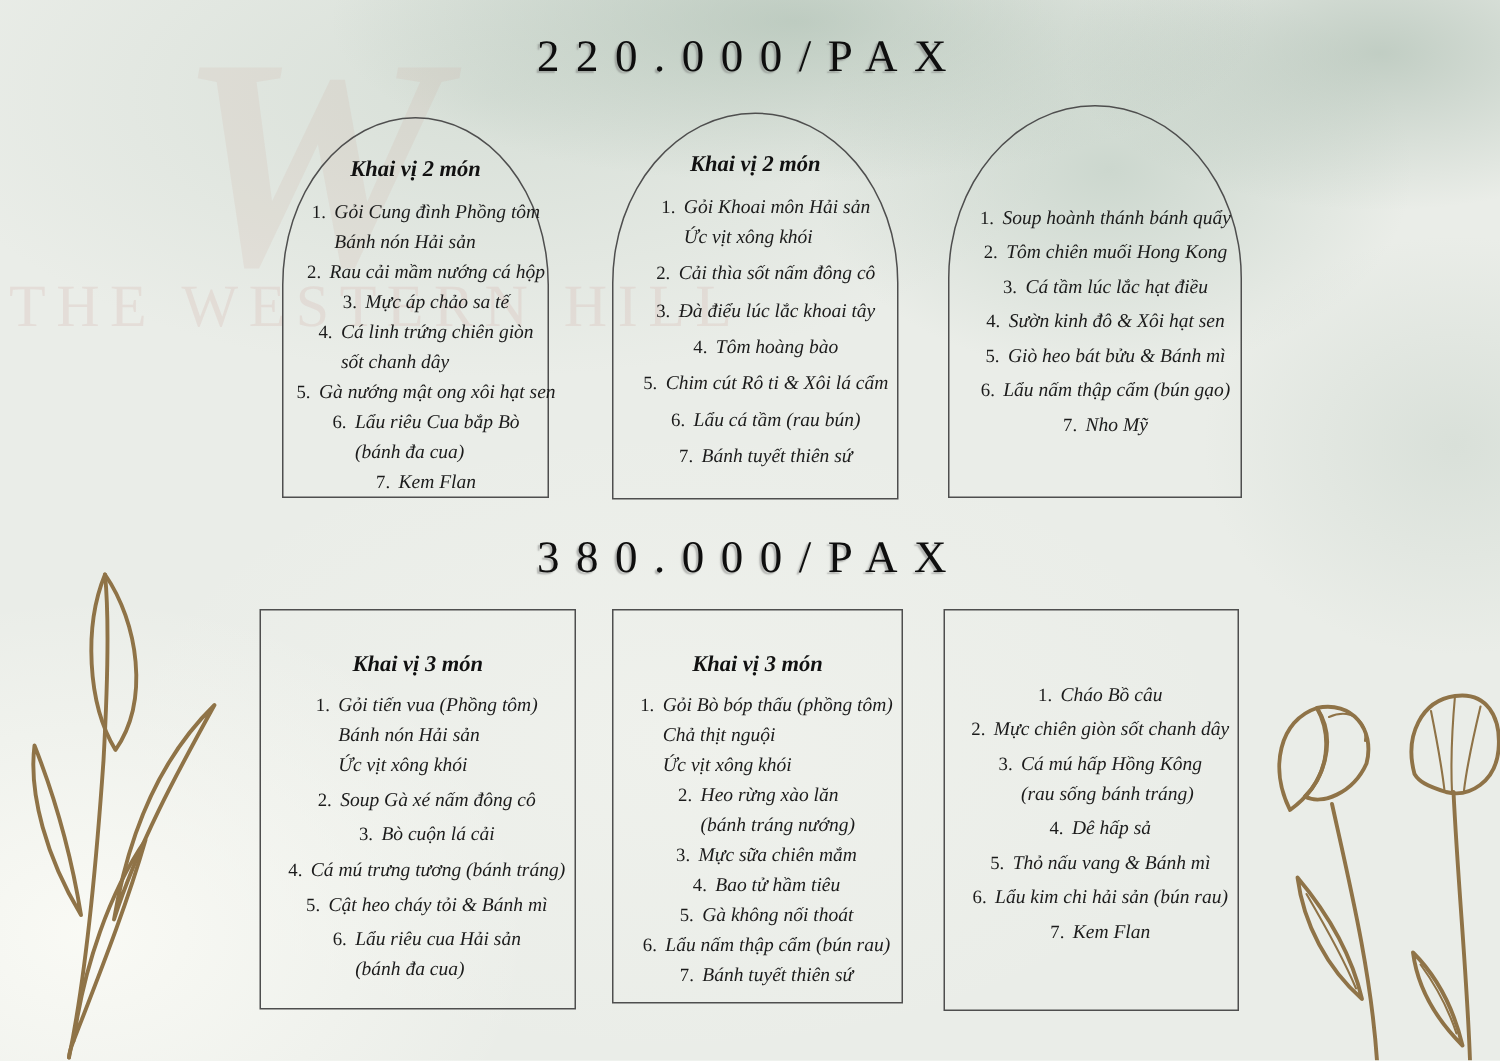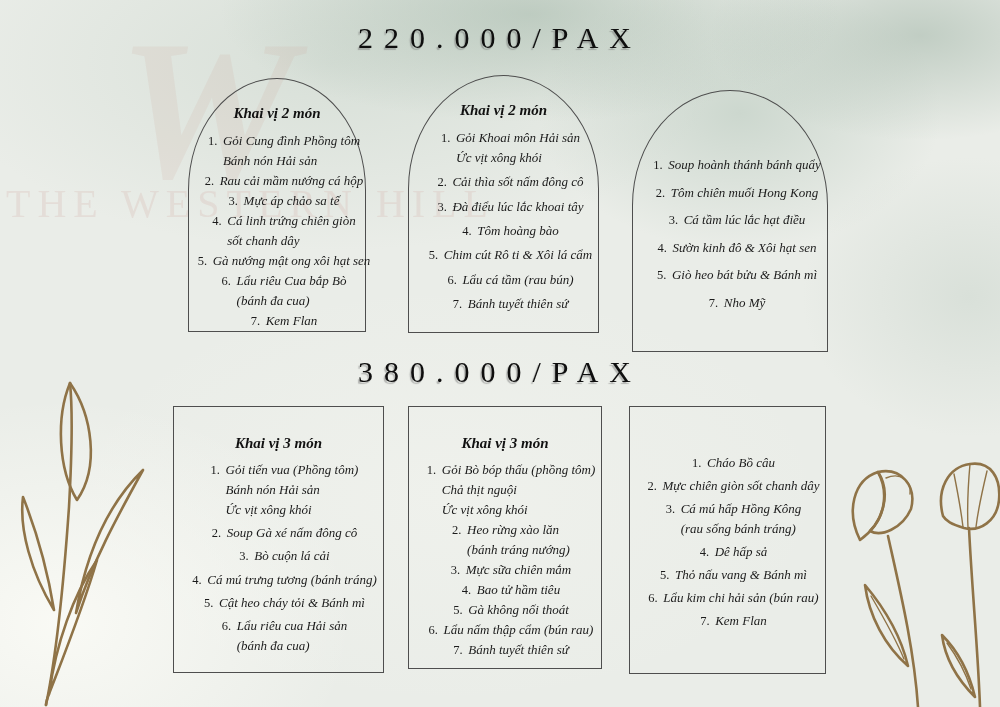--- a/index.html
+++ b/index.html
@@ -54,21 +54,21 @@
   .rect .menu-list{padding:8px 4px 16px 16px;}
   .no-header.arch .menu-list{padding-top:64px;padding-bottom:38px;}
   .no-header.rect .menu-list{padding-top:46px;padding-bottom:42px;}
   .line{
     font-style:italic;font-size:13px;color:#1b1b1b;line-height:20px;white-space:nowrap;
   }
   .num{font-style:normal;display:inline-block;min-width:15px;font-size:12.5px;}
   .cont{padding-left:15px;}
   .p1{left:188px;top:78px;width:178px;height:254px;}
   .p2{left:408px;top:75px;width:191px;height:258px;}
-  .p3{left:632px;top:90px;width:196px;height:262px;}
+  .p3{left:632px;top:70px;width:196px;height:262px;}
   .p4{left:173px;top:406px;width:211px;height:267px;}
   .p5{left:408px;top:406px;width:194px;height:263px;}
   .p6{left:629px;top:406px;width:197px;height:268px;}
   .flora{position:absolute;pointer-events:none;}
   .flora path{fill:none;stroke:#8f7347;stroke-width:2.6;stroke-linecap:round;stroke-linejoin:round;}
   .flora.left{left:0;top:357px;}
   .flora.right{left:830px;top:450px;}
   .flora .thin{stroke-width:1.4;}
 </style>
 </head>
@@ -150,20 +150,23 @@
           <div class="line"><span class="num">2.</span><span>Tôm chiên muối Hong Kong</span></div>
         </div>
         <div class="menu-item">
           <div class="line"><span class="num">3.</span><span>Cá tầm lúc lắc hạt điều</span></div>
         </div>
         <div class="menu-item">
           <div class="line"><span class="num">4.</span><span>Sườn kinh đô &amp; Xôi hạt sen</span></div>
         </div>
         <div class="menu-item">
           <div class="line"><span class="num">5.</span><span>Giò heo bát bửu &amp; Bánh mì</span></div>
+        </div>
+        <div class="menu-item">
+          <div class="line"><span class="num">6.</span><span>Lẩu nấm thập cẩm (bún gạo)</span></div>
         </div>
         <div class="menu-item">
           <div class="line"><span class="num">7.</span><span>Nho Mỹ</span></div>
         </div>
       </div>
   </div>
 
   <div class="panel rect p4">
     <div class="panel-header">Khai vị 3 món</div>
     <div class="menu-list">

